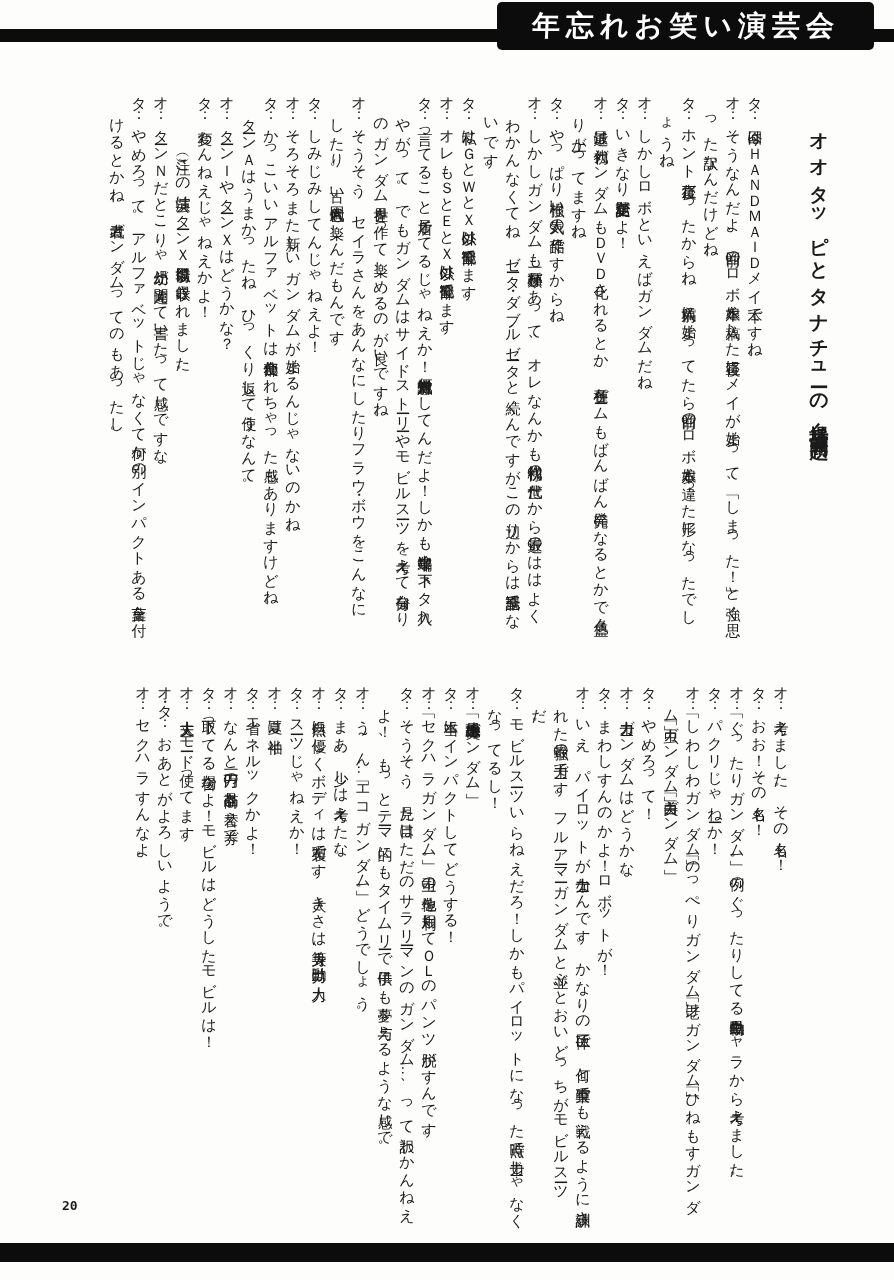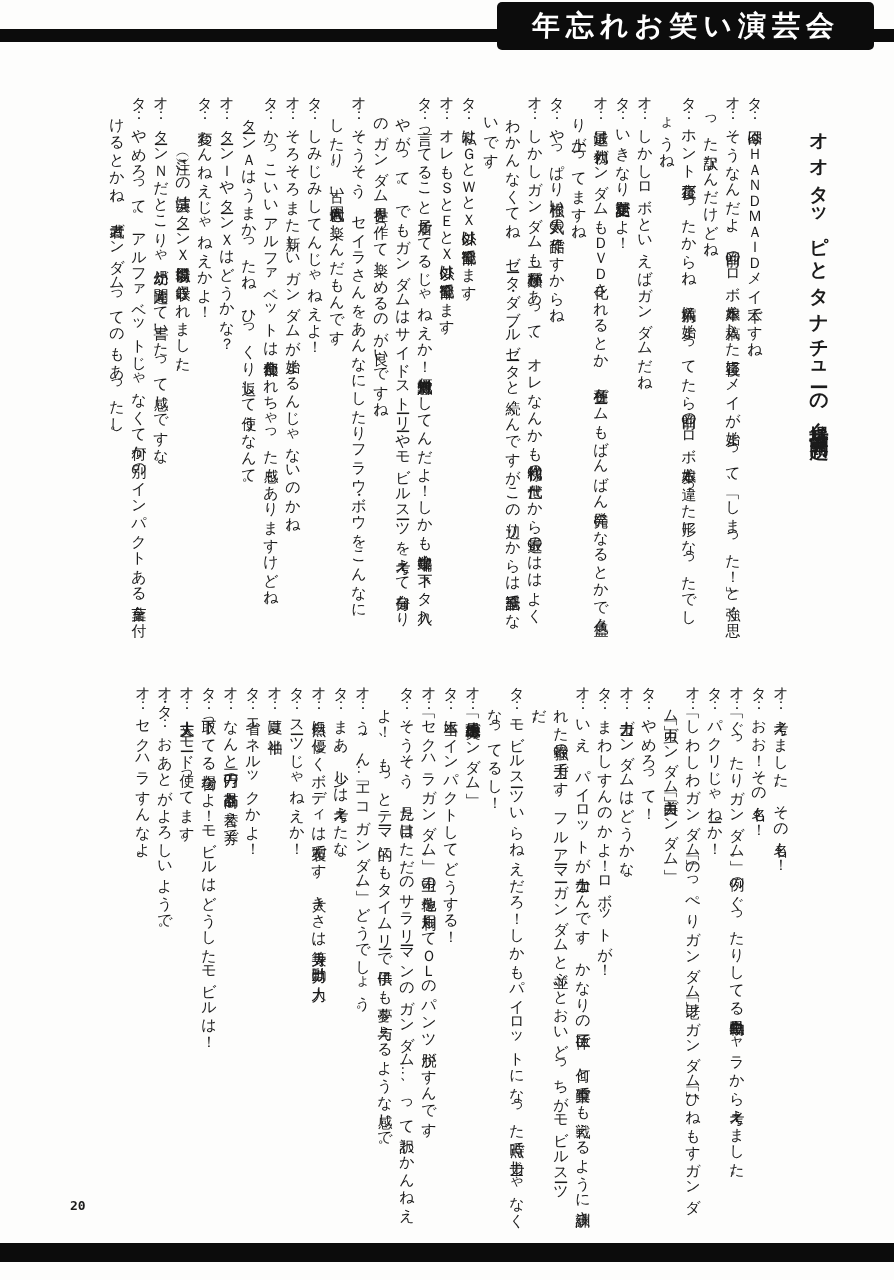--- a/index.html
+++ b/index.html
@@ -27,21 +27,21 @@
   }
   .top-text    { top:86px;  right:64px;  height:540px; }
   .bottom-text { top:676px; right:102px; height:545px; }
   .article-title {
     margin:0; margin-block-end:42px; padding-inline-start:34px;
     font-size:19px; font-weight:bold; letter-spacing:4px;
   }
   .line { margin:0; padding-inline-start:22px; text-indent:-22px; }
   .line.note { padding-inline-start:62px; text-indent:0; }
   
-  .page-number { position:absolute; left:70px; top:1198px; font-size:13px; font-weight:bold; font-family:"DejaVu Sans Mono",monospace;text-align:right; }
+  .page-number { position:absolute; left:62px; top:1198px; font-size:13px; font-weight:bold; font-family:"DejaVu Sans Mono",monospace;text-align:right; }
   .bottom-rule { position:absolute; left:0; top:1243px; width:894px; height:19px; background:#0c0c0c; }
 </style>
 </head>
 <body>
 
 <div class="page">
 
   <div class="header-rule"></div>
   <div class="banner">
     <span class="banner-title">年忘れお笑い演芸会</span>

